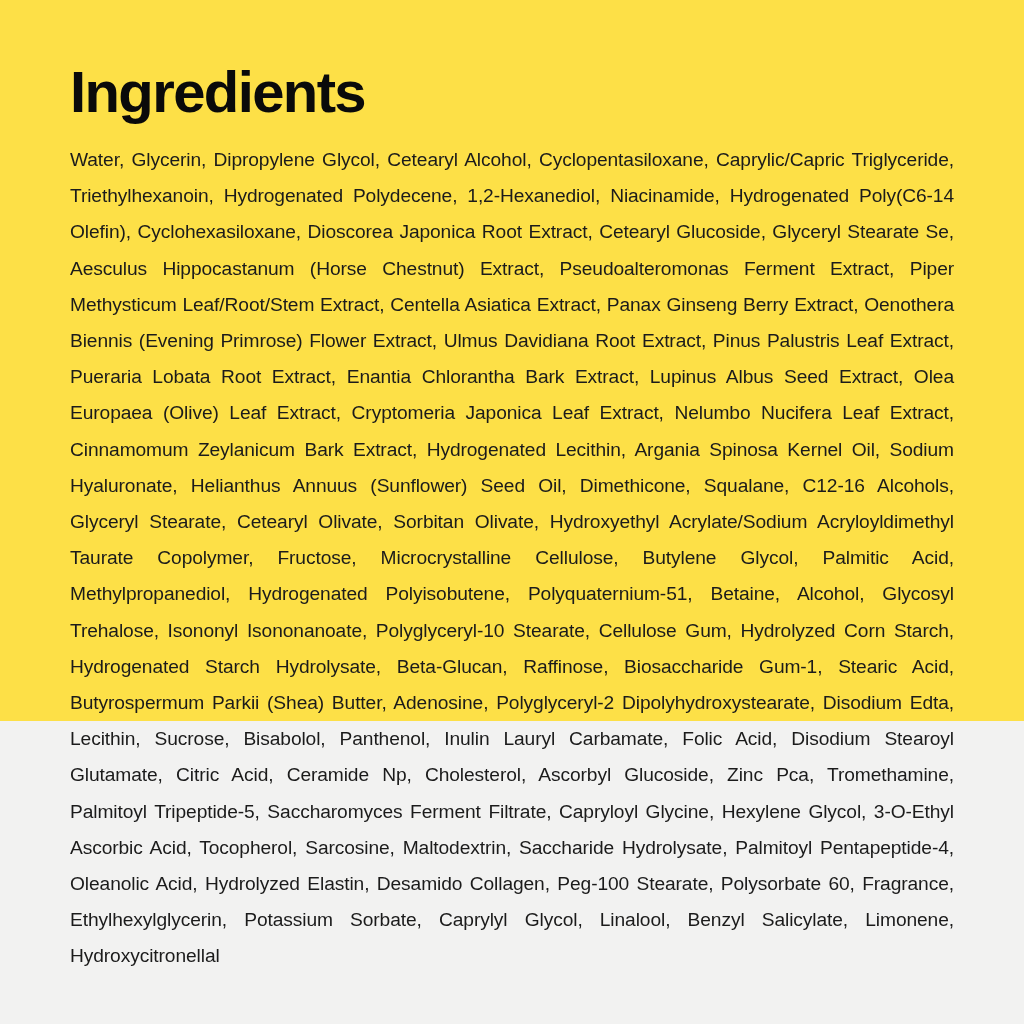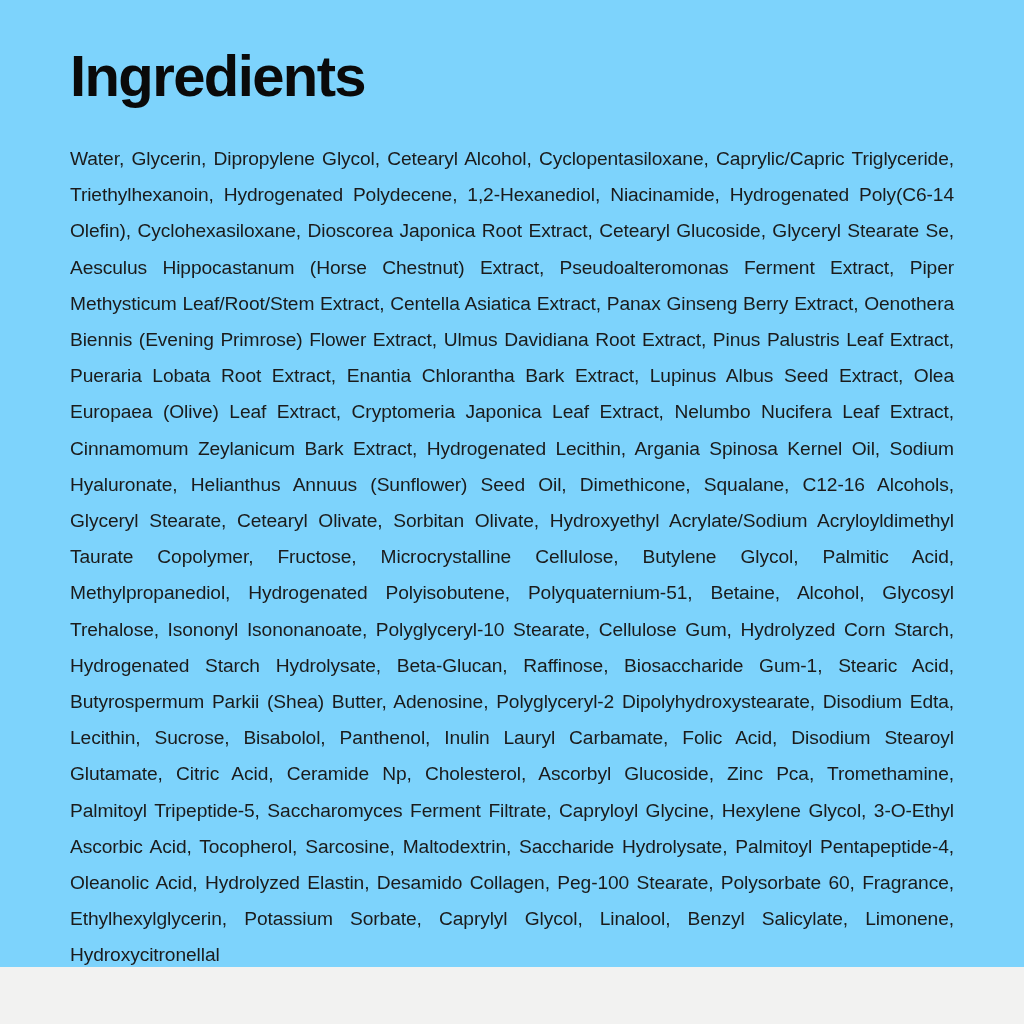--- a/index.html
+++ b/index.html
@@ -9,35 +9,35 @@
   body {
     width: 1024px;
     height: 1024px;
     background: #f2f2f1;
     font-family: "Liberation Sans", sans-serif;
     -webkit-font-smoothing: antialiased;
   }
   .page {
     box-sizing: border-box;
     width: 1024px;
-    height: 967px;
-    padding: 40px 70px 0 70px;
-    background: #7dd3fc;
+    height: 721px;
+    padding: 56px 70px 0 70px;
+    background: #fde047;
   }
   .title {
     font-size: 58px;
     line-height: 1.05;
     font-weight: 700;
     letter-spacing: -1.6px;
     color: #0a0a0a;
     margin: 0;
     padding-top: 6px;
   }
   .ingredients-body {
-    margin-top: 34px;
+    margin-top: 19px;
     font-size: 19.2px;
     line-height: 36.2px;
     color: #1b1b1b;
     text-align: justify;
     text-justify: inter-word;
     letter-spacing: -0.1px;
     word-spacing: 0.2px;
     hyphens: auto;
     -webkit-hyphens: auto;
     max-width: 884px;

